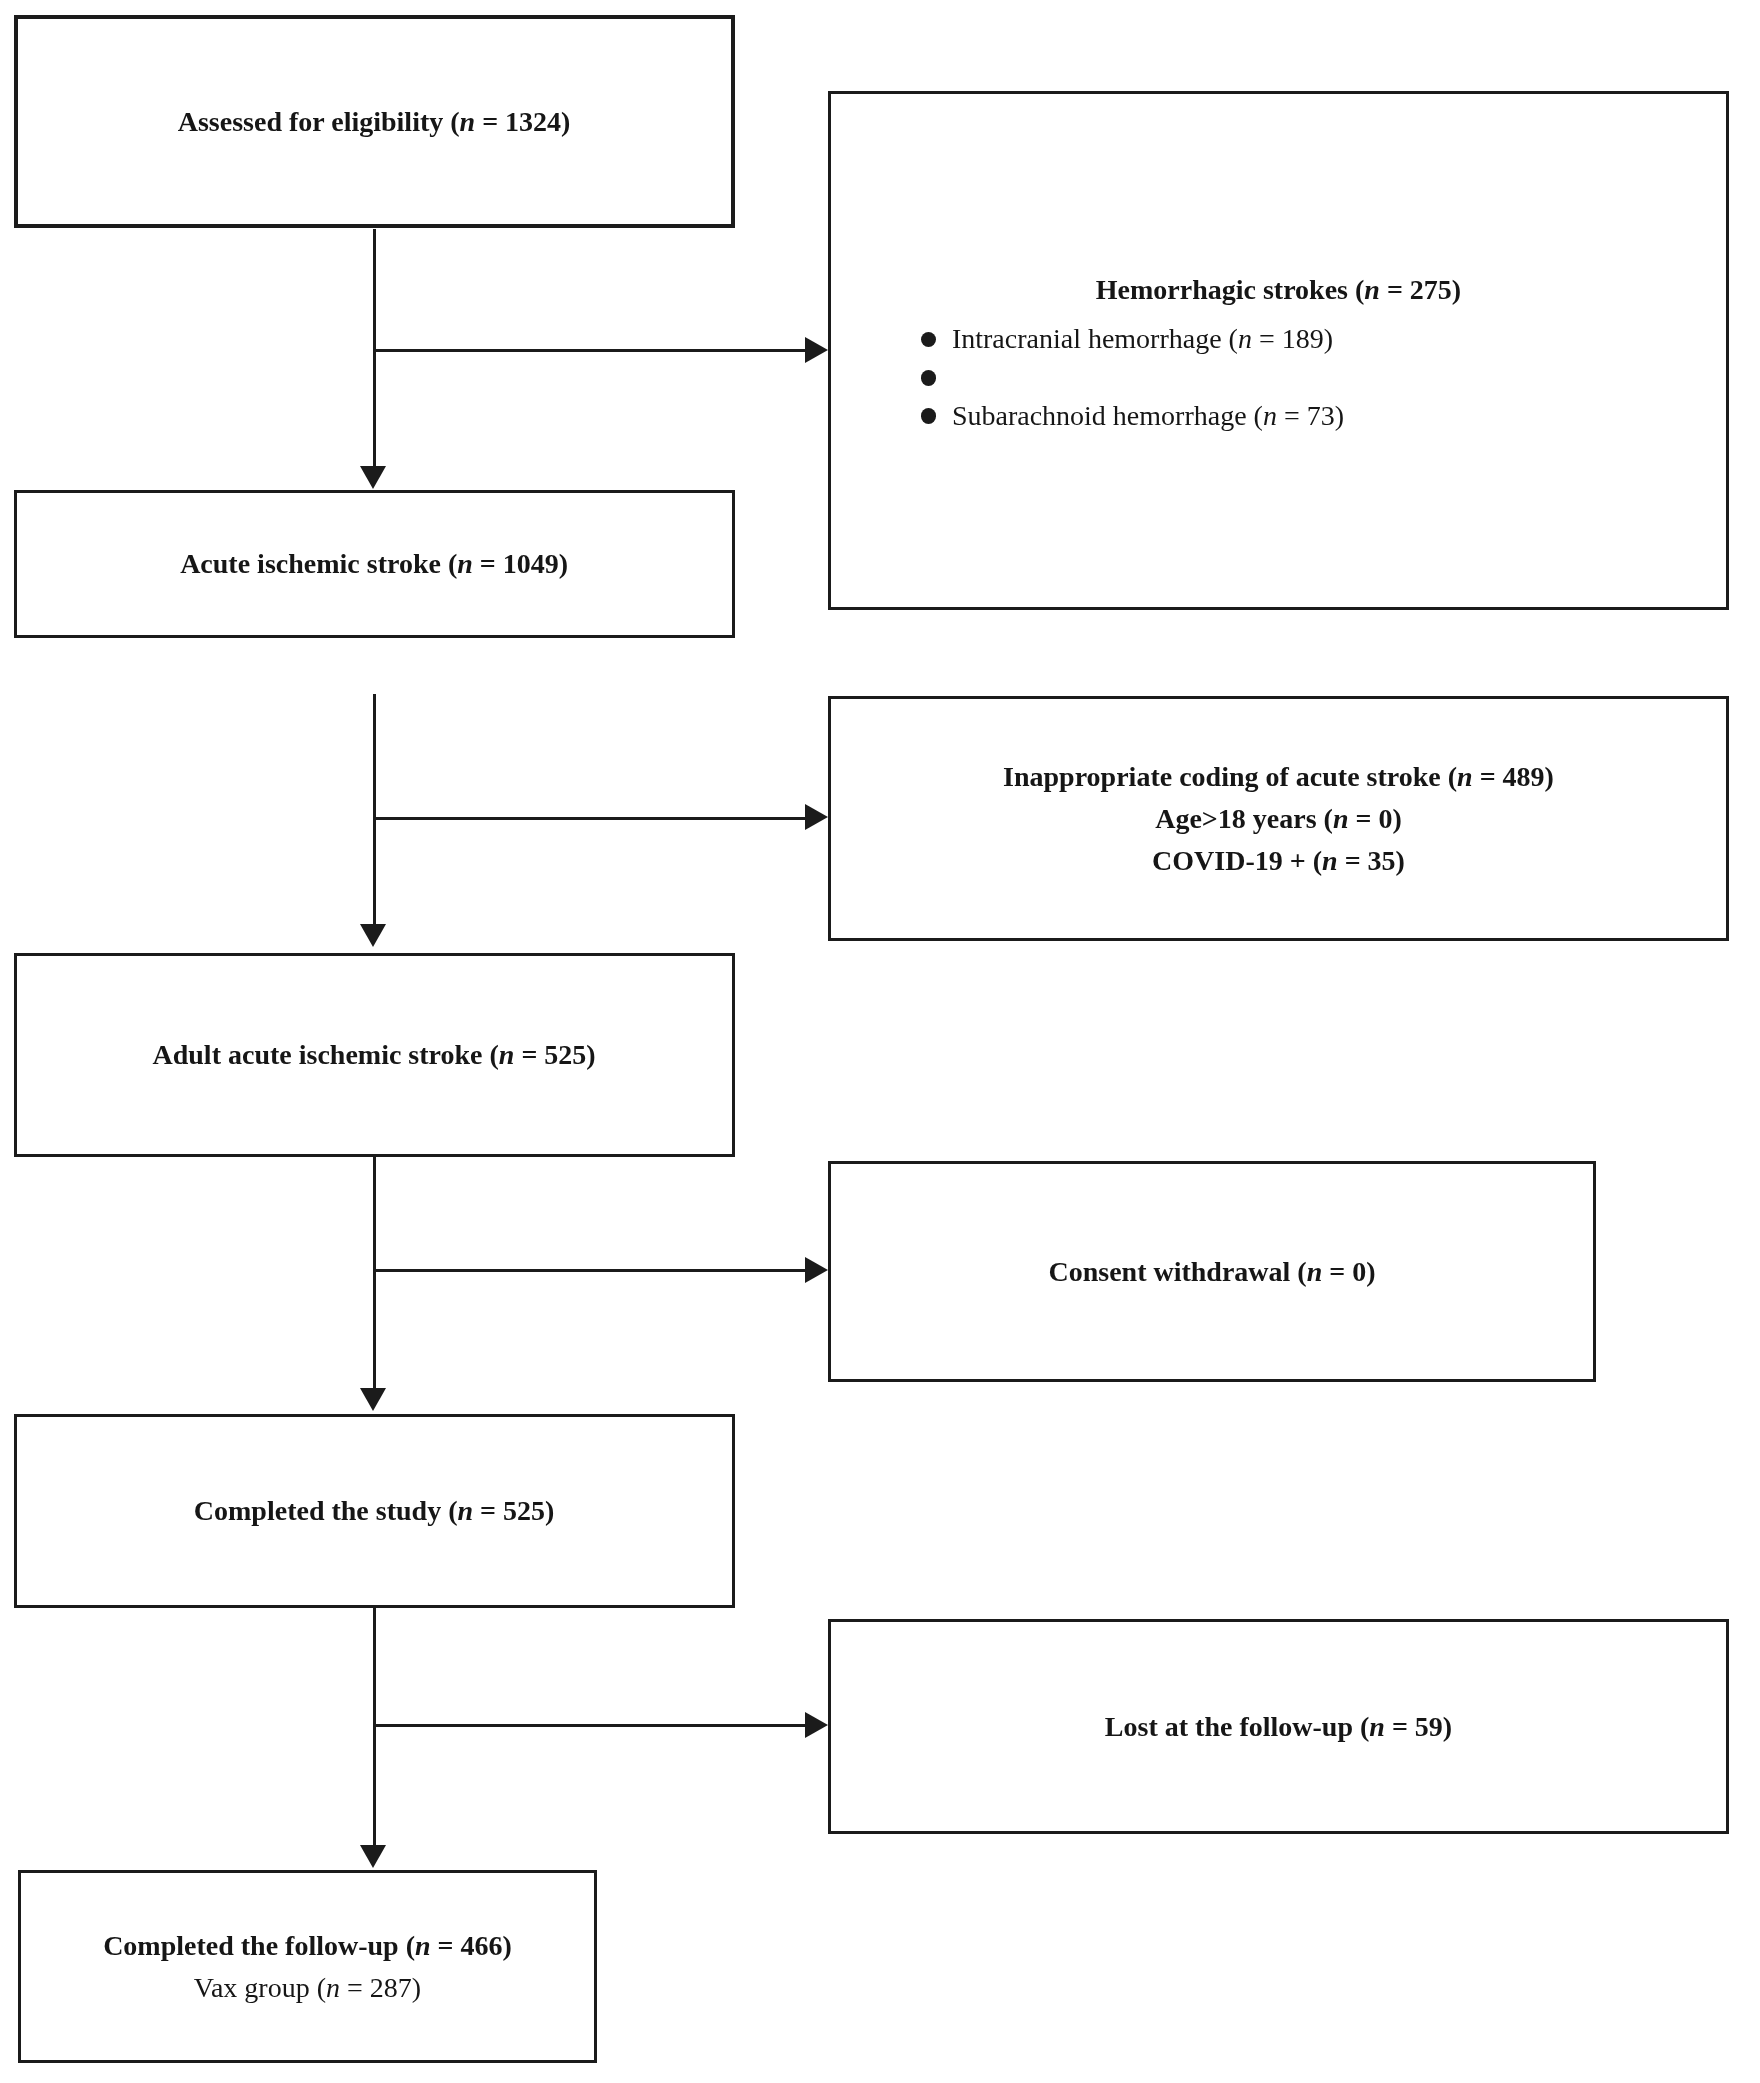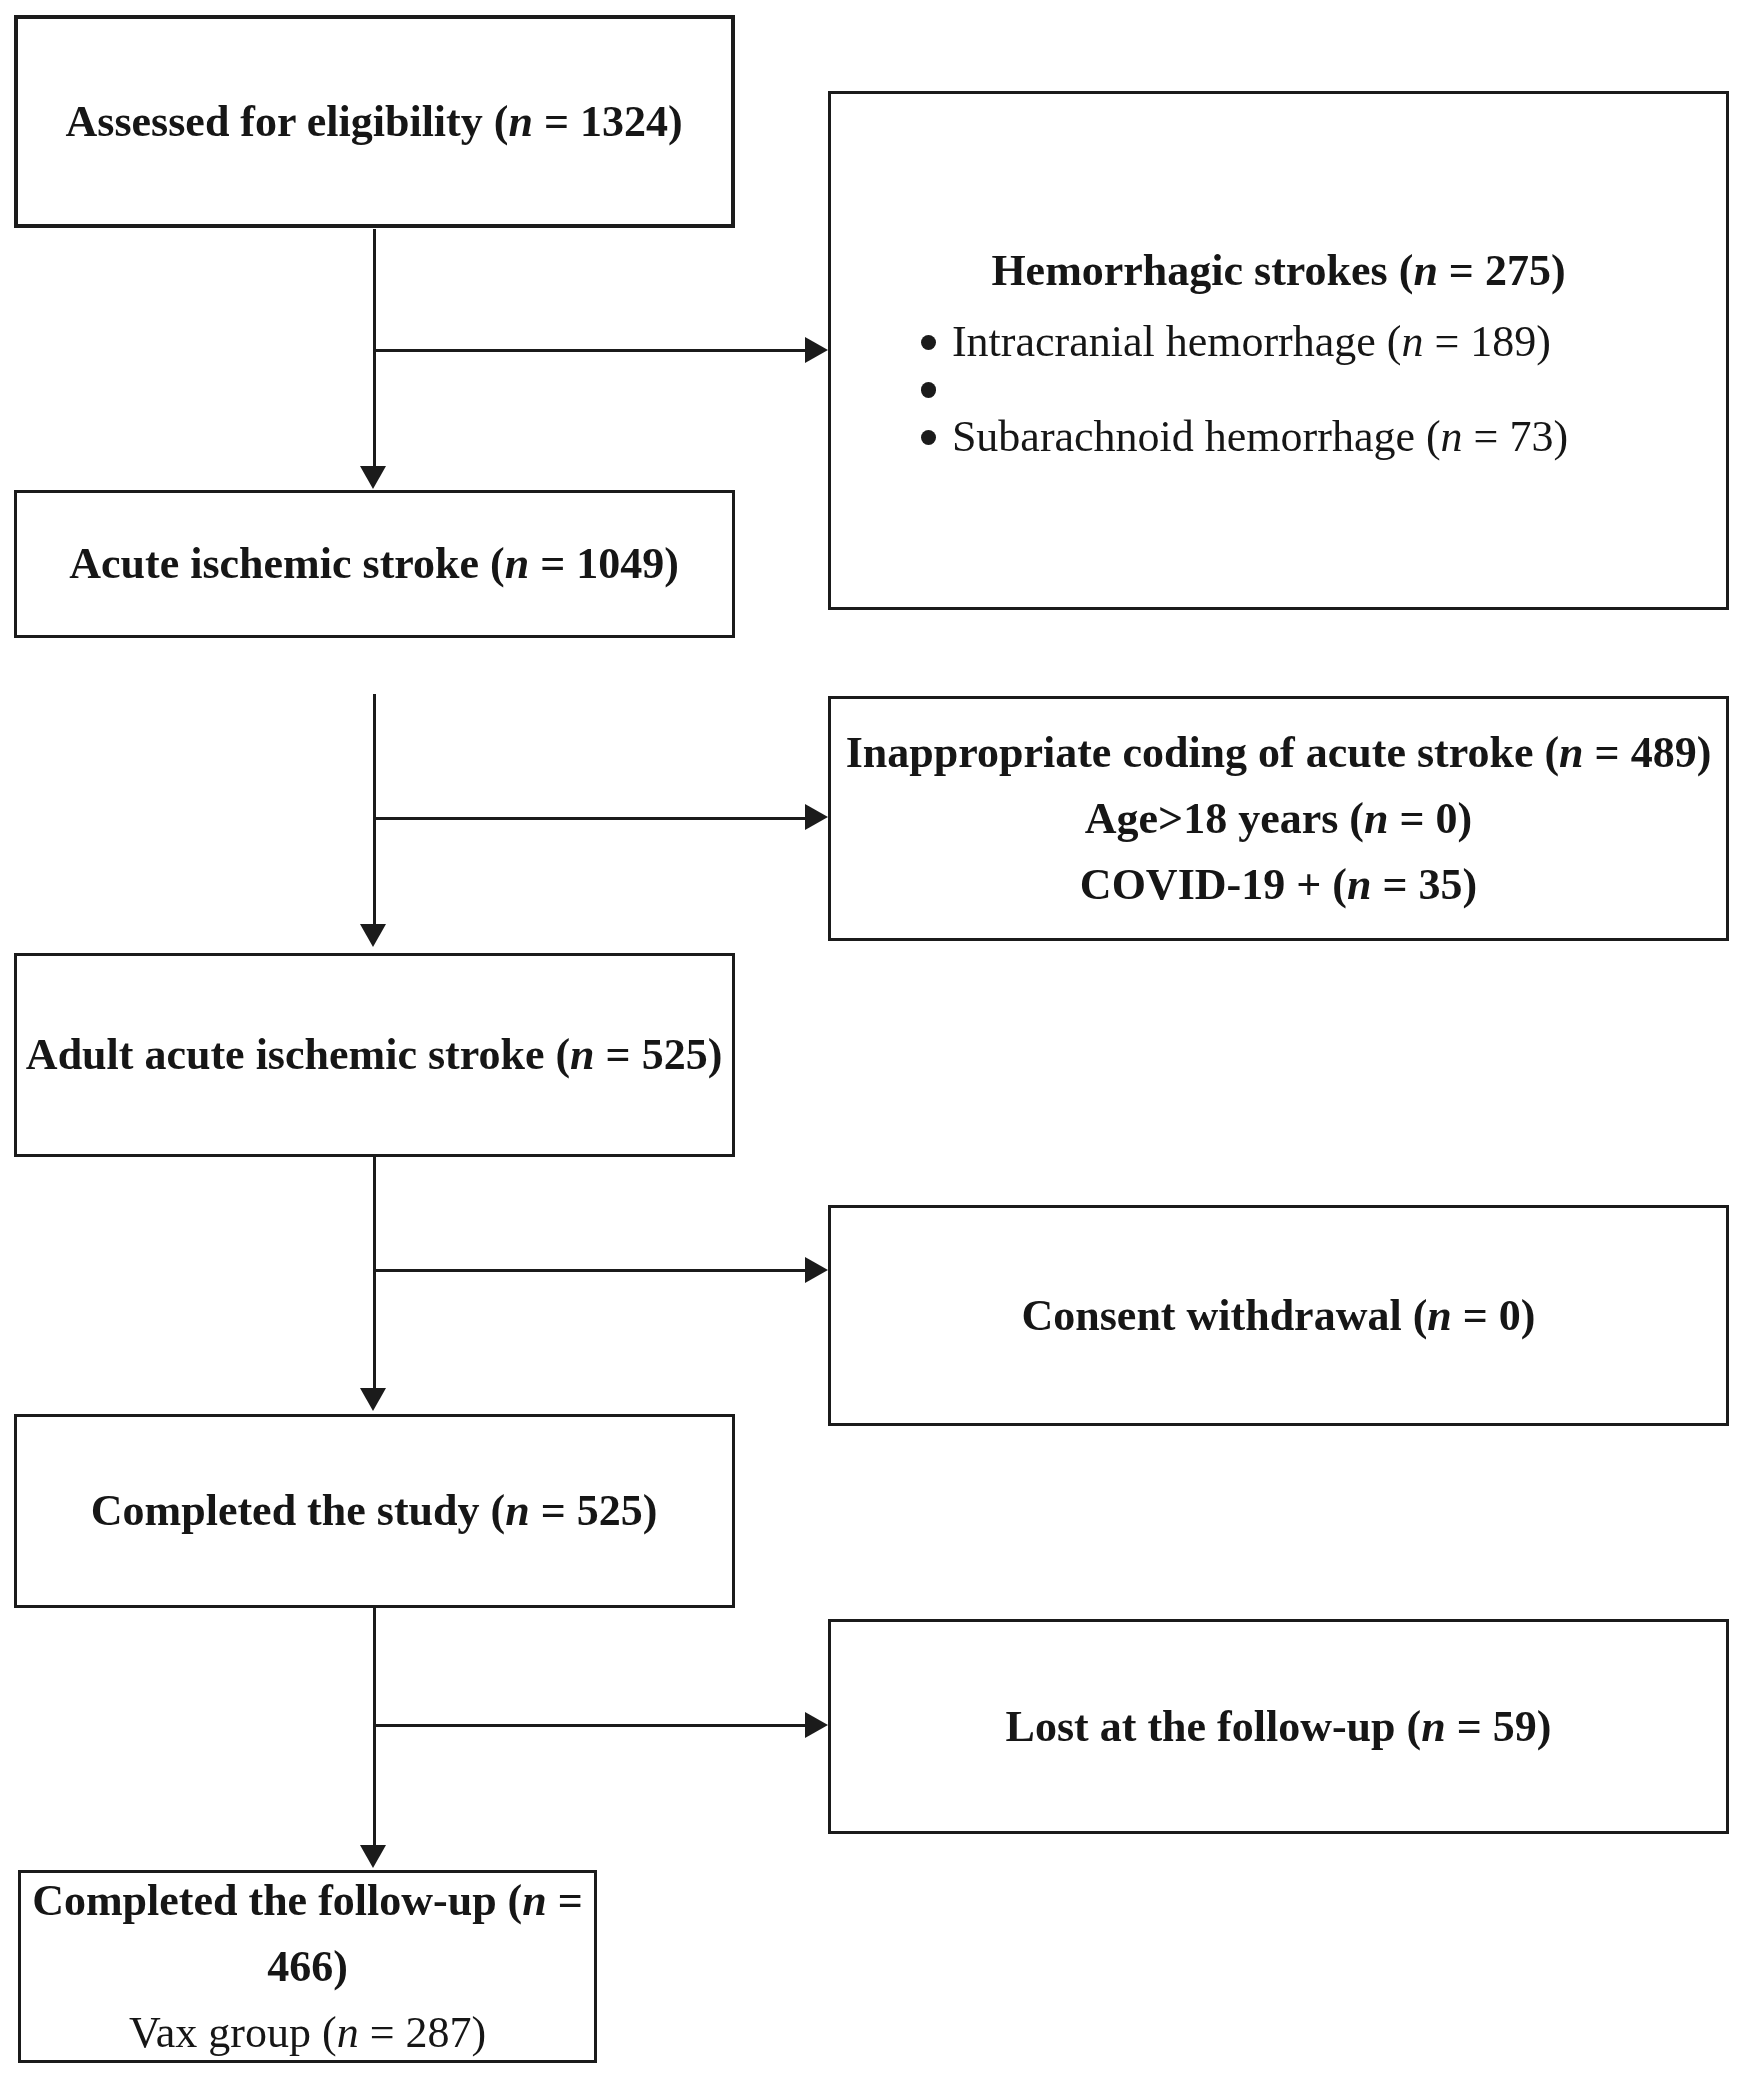--- a/index.html
+++ b/index.html
@@ -15,34 +15,34 @@
   }
   .box {
     position: absolute;
     border: 3.6px solid #1b1b1b;
     background: #ffffff;
     display: flex;
     flex-direction: column;
     align-items: center;
     justify-content: center;
     text-align: center;
-    font-size: 44px;
+    font-size: 28px;
     line-height: 1.5;
   }
   .bold { font-weight: 700; }
   
   .b-eligibility { left: 13.6px;  top: 15.4px;   width: 721px; height: 213px; border-width: 4.5px; }
   .b-acute       { left: 13.6px;  top: 490px;  width: 721px; height: 148px; }
   .b-adult       { left: 13.6px;  top: 953px; width: 721px; height: 204px; }
   .b-study       { left: 13.6px;  top: 1414px; width: 721px; height: 194px; }
   .b-followup    { left: 18px;  top: 1870px; width: 579px; height: 193px; }
   
   .b-hemorrhagic { left: 828px; top: 91px;  width: 901px; height: 519px; }
   .b-coding      { left: 828px; top: 696px;  width: 901px; height: 245px; }
-  .b-consent     { left: 828px; top: 1205px; width: 901px; height: 221px; }
+  .b-consent     { left: 828px; top: 1161px; width: 768px; height: 221px; }
   .b-lost        { left: 828px; top: 1619px; width: 901px; height: 215px; }
 
   .bullets {
     width: 760px;
     margin-top: 12.7px;
     display: flex;
     flex-direction: column;
     gap: 14.5px;
     align-items: flex-start;
     padding-left: 22px;

